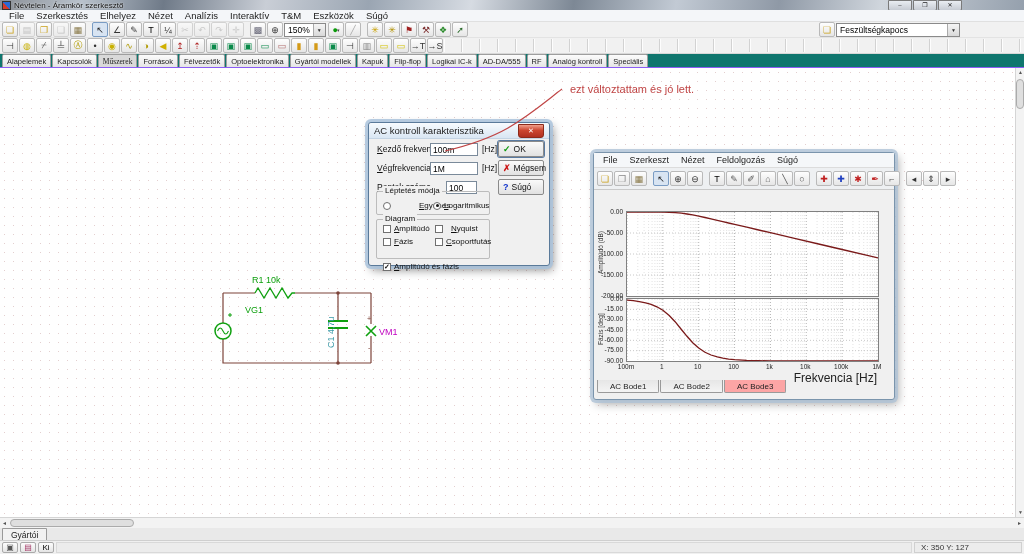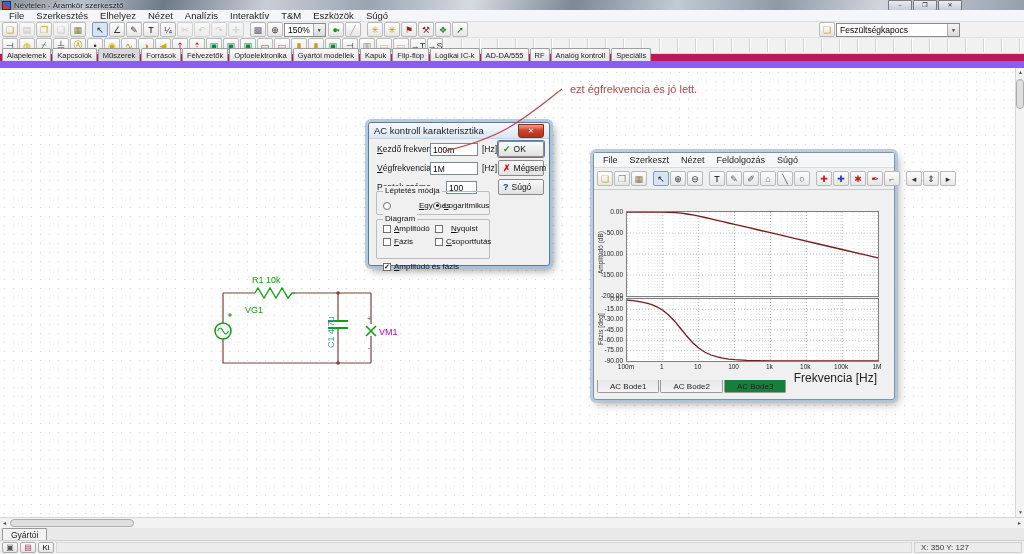--- a/index.html
+++ b/index.html
@@ -22,24 +22,24 @@
     background:linear-gradient(#fefefe,#e6e6e6);display:flex;align-items:center;justify-content:center;font-size:9px;flex:none;}
   .tbtn.d{opacity:.55;}
   .tbtn.p{background:#d8e4f2;border-color:#7a9cc4;}
   .tbtn .arr{font-size:5px;margin-left:-1px;color:#444;}
   .tbsep{width:5px;flex:none;}
   .tbempty{width:16px;height:13px;border-right:1px solid #d2d2d2;border-left:1px solid #fdfdfd;flex:none;}
   .combo{height:14px;box-sizing:border-box;border:1px solid #8a8a8a;background:#fff;font-size:8.5px;display:flex;align-items:center;margin-right:2px;flex:none;}
   .combo .cval{padding:0 3px;white-space:nowrap;}
   .combo .carr{width:11px;align-self:stretch;background:linear-gradient(#f5f5f5,#d9d9d9);border-left:1px solid #aaa;display:flex;align-items:center;justify-content:center;font-size:5px;color:#333;}
   .sp{flex:1;}
-  .tabsrow{position:absolute;left:0;top:54px;width:1024px;height:14px;background:#be185d;display:flex;align-items:flex-end;padding-left:2px;box-sizing:border-box;border-bottom:7px solid #8b5cf6;}
+  .tabsrow{position:absolute;left:0;top:54px;width:1024px;height:14px;background:#0f766e;display:flex;align-items:flex-end;padding-left:2px;box-sizing:border-box;border-bottom:1px solid #8b5cf6;}
   .ctab{height:13px;box-sizing:border-box;padding:0 4px;font-size:7.5px;display:flex;align-items:center;flex:none;
     border:1px solid #9e9e9e;border-bottom:none;border-radius:2px 2px 0 0;background:linear-gradient(#fcfcfc,#e5e5e5);margin-right:1px;color:#222;white-space:nowrap;}
-  .ctab.active{background:#d9d9d9;}
+  .ctab.active{background:#d9d9d9;font-family:Liberation Serif, serif;}
   
   .canvas{position:absolute;left:0;top:68px;width:1015px;height:449px;background:#fff;
     background-image:radial-gradient(rgba(195,150,150,.45) .6px,transparent 1px);background-size:9px 9px;overflow:hidden;}
   
   .vscroll{position:absolute;right:0;top:68px;width:9px;height:449px;background:#f3f3f3;border-left:1px solid #d5d5d5;box-sizing:border-box;}
   .vthumb{position:absolute;left:0;top:11px;width:8px;height:30px;background:#dfdfdf;border:1px solid #ababab;border-radius:4px;box-sizing:border-box;}
   .sarr{position:absolute;width:9px;height:9px;font-size:5px;line-height:9px;text-align:center;color:#555;}
   .hscroll{position:absolute;left:0;top:517px;width:1024px;height:11px;background:#f3f3f3;border-top:1px solid #d5d5d5;box-sizing:border-box;}
   .hthumb{position:absolute;left:10px;top:1px;width:124px;height:8px;background:#dfdfdf;border:1px solid #ababab;border-radius:4px;box-sizing:border-box;}
   .doctab{position:absolute;left:2px;top:528px;height:12px;padding:0 8px;font-size:8.5px;display:flex;align-items:center;
@@ -97,21 +97,21 @@
   .ylab{position:absolute;width:9px;display:flex;align-items:center;justify-content:center;font-size:6.5px;color:#333;
     writing-mode:vertical-rl;transform:rotate(180deg);white-space:nowrap;}
   #amp-ylab{left:2px;top:5px;height:84px;}
   #ph-ylab{left:2px;top:92px;height:62px;}
   .ytick{position:absolute;left:0;width:29px;text-align:right;font-size:6.5px;color:#222;}
   .xtick{position:absolute;top:157px;font-size:6.5px;color:#222;transform:translateX(-50%);white-space:nowrap;}
   .xlabel{position:absolute;left:32px;top:165px;width:251px;text-align:right;font-size:12px;color:#222;}
   .bw-tabs{position:absolute;left:3px;top:227px;display:flex;height:13px;}
   .btab{font-size:8px;padding:0 12px;display:flex;align-items:center;border:1px solid #9a9a9a;border-top:none;
     border-radius:0 0 2px 2px;background:linear-gradient(#e6e6e6,#f4f4f4);margin-right:1px;color:#222;}
-  .btab.active{background:#15803d;text-align:center;}
+  .btab.active{background:#fca5a5;text-align:center;}
 </style>
 </head>
 <body>
 
 <div id="app">
 
   <div class="titlestrip">
     <div class="appicon"></div>
     <div class="apptitle">Névtelen - Áramkör szerkesztő</div>
   </div>
@@ -353,21 +353,21 @@
       <div class="ctab">RF</div>
       <div class="ctab">Analóg kontroll</div>
       <div class="ctab">Speciális</div>
     </div>
 
   <div class="canvas">
 
     <svg class="annot-svg">
       <path d="M562,21 C545,34 530,47 508,60 C485,73 462,79 445,83" fill="none" stroke-width="1.2" stroke="#c04545"></path>
     </svg>
-    <div class="annot-text" style="color: rgb(192, 69, 69);">ezt égfrekvencia és jó lett.</div>
+    <div class="annot-text" style="color: rgb(192, 69, 69);">ezt változtattam és jó lett.</div>
 
     <svg class="circuit" width="200" height="110" viewBox="0 0 200 110">
       <g fill="none" stroke-width="1.2" stroke="#7d4339">
         <path d="M18,25 L50,25 M90,25 L166,25 M18,25 L18,55 M18,71 L18,95 L166,95 M133,25 L133,53 M133,60 L133,95 M166,25 L166,56 M166,68 L166,95"></path>
       </g>
       <g fill="none" stroke-width="1.5" stroke="#0fa00f">
         <circle cx="18" cy="63" r="8"></circle>
         <path d="M12.5,63 q2.75,-6 5.5,0 q2.75,6 5.5,0" stroke-width="1.1"></path>
         <polyline points="50,25 53,20 59,30 65,20 71,30 77,20 83,30 87,25 90,25" stroke-width="1.3"></polyline>
         <path d="M123,53 L143,53 M123,60 L143,60" stroke-width="1.8"></path>

